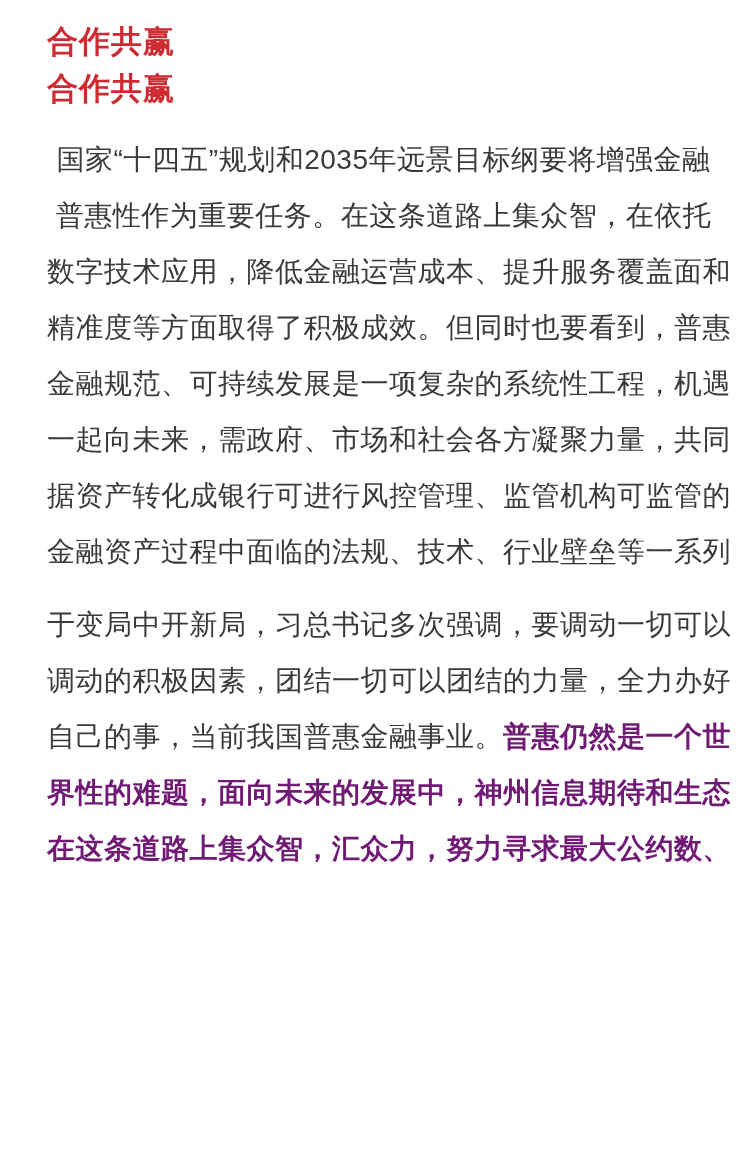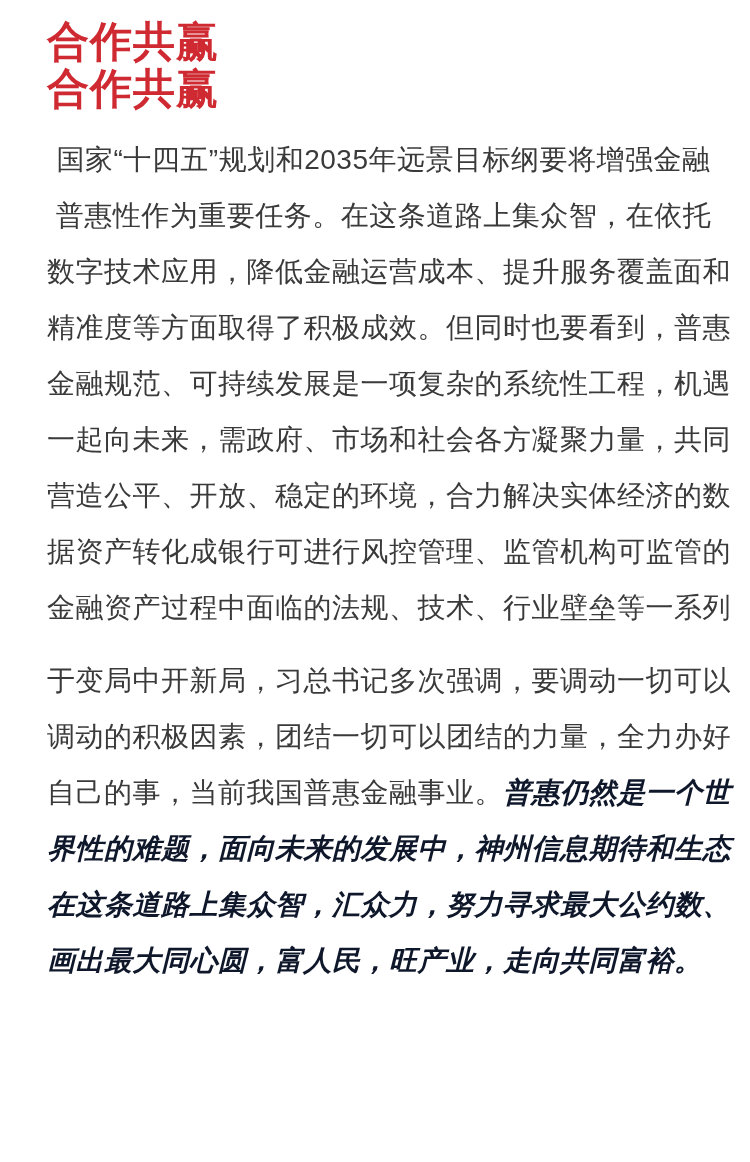--- a/index.html
+++ b/index.html
@@ -16,21 +16,21 @@
   .page {
     box-sizing: border-box;
     width: 750px;
     height: 1162px;
     padding: 18px 30px 0 47px;
     background: #ffffff;
   }
   .title {
     margin: 0 0 4px 0;
     color: #cf2a32;
-    font-size: 42px;
+    font-size: 31px;
     line-height: 47px;
     font-weight: 700;
     letter-spacing: 1px;
   }
   .title .title-line {
     display: block;
   }
   .para {
     color: #3a3a3a;
     font-size: 28px;
@@ -44,48 +44,45 @@
   .para-2 {
     margin-top: 17px;
   }
   .line {
     display: block;
     white-space: nowrap;
     letter-spacing: 0.5px;
   }
   .bold {
     font-weight: 700;
-    color: #0f172a;
-    font-style: italic;
+    color: #701a75;
   }
 </style>
 </head>
 <body>
 
 <div class="page">
 
   <h1 class="title">
     <span class="title-line">合作共赢</span>
     <span class="title-line">合作共赢</span>
   </h1>
 
   <div class="para para-1">
     <span class="line">国家“十四五”规划和2035年远景目标纲要将增强金融</span>
     <span class="line">普惠性作为重要任务。在这条道路上集众智，在依托</span>
     <span class="line">数字技术应用，降低金融运营成本、提升服务覆盖面和</span>
     <span class="line">精准度等方面取得了积极成效。但同时也要看到，普惠</span>
     <span class="line">金融规范、可持续发展是一项复杂的系统性工程，机遇</span>
     <span class="line">一起向未来，需政府、市场和社会各方凝聚力量，共同</span>
-    <span class="line">营造公平、开放、稳定的环境，合力解决实体经济的数</span>
     <span class="line">据资产转化成银行可进行风控管理、监管机构可监管的</span>
     <span class="line">金融资产过程中面临的法规、技术、行业壁垒等一系列</span>
   </div>
 
   <div class="para para-2">
     <span class="line">于变局中开新局，习总书记多次强调，要调动一切可以</span>
     <span class="line">调动的积极因素，团结一切可以团结的力量，全力办好</span>
     <span class="line"><span>自己的事，当前我国普惠金融事业。</span><span class="bold">普惠仍然是一个世</span></span>
     <span class="line bold">界性的难题，面向未来的发展中，神州信息期待和生态</span>
     <span class="line bold">在这条道路上集众智，汇众力，努力寻求最大公约数、</span>
-    <span class="line bold">画出最大同心圆，富人民，旺产业，走向共同富裕。</span>
   </div>
 
 </div>
 
 </body></html>

